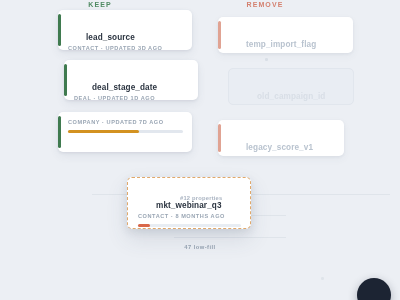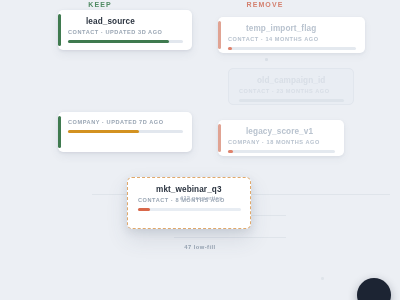--- a/index.html
+++ b/index.html
@@ -59,21 +59,21 @@
     top: 4px;
     bottom: 4px;
     width: 2.5px;
     border-radius: 3px;
   }
   .card-title {
     font-size: 8.2px;
     font-weight: bold;
     color: #2b3440;
     letter-spacing: 0.1px;
-    margin: 0 0 3px 0;
+    margin: 16px 0 3px 0;
     line-height: 1.1;
     padding-left: 18px;
   }
   .card-meta {
     font-size: 5.6px;
     font-weight: bold;
     letter-spacing: 0.55px;
     color: #9aa6b4;
     text-transform: uppercase;
     margin: 0 0 5px 0;
@@ -181,30 +181,38 @@
 
   <div class="card keep" style="left:58px; top:10px; width:134px; height:40px;">
     <div class="accent" style="background:#3f7a4f;"></div>
     <div class="card-title">lead_source</div>
     <div class="card-meta">CONTACT · UPDATED 3D AGO</div>
     <div class="bar-track">
       <div class="bar-fill" style="width:88%; background:#3f7a4f;"></div>
     </div>
   </div>
 
+  <div class="card keep" style="left:64px; top:60px; width:134px; height:40px;">
+    <div class="accent" style="background:#3f7a4f;"></div>
+    <div class="card-title">deal_stage_date</div>
+    <div class="card-meta">DEAL · UPDATED 1D AGO</div>
+    <div class="bar-track">
+      <div class="bar-fill" style="width:91%; background:#3f7a4f;"></div>
+    </div>
+  </div>
 
   <div class="card keep" style="left:58px; top:112px; width:134px; height:40px;">
     <div class="accent" style="background:#3f7a4f;"></div>
     <div class="card-meta">COMPANY · UPDATED 7D AGO</div>
     <div class="bar-track">
       <div class="bar-fill" style="width:62%; background:#d39220;"></div>
     </div>
   </div>
 
-  <div class="card remove" style="left:218px; top:17px; width:147px; height:36px;">
+  <div class="card remove" style="left:218px; top:17px; width:135px; height:36px;">
     <div class="accent" style="background:#e0a393;"></div>
     <div class="card-title">temp_import_flag</div>
     <div class="card-meta">CONTACT · 14 MONTHS AGO</div>
     <div class="bar-track" style="background:#e4e9ef;">
       <div class="bar-fill" style="width:3%; background:#e0836c;"></div>
     </div>
   </div>
 
   <div class="card remove ghost" style="left:228px; top:68px; width:126px; height:37px;">
     <div class="accent" style="background:transparent;"></div>

